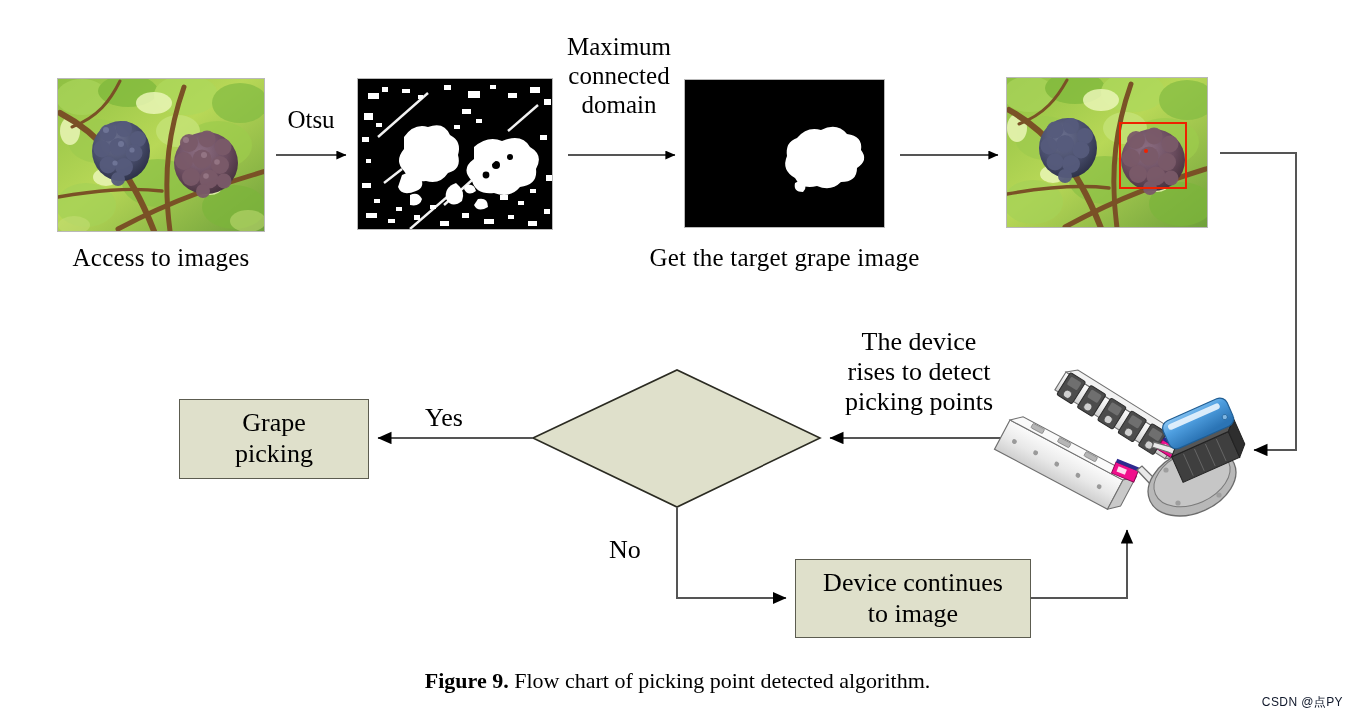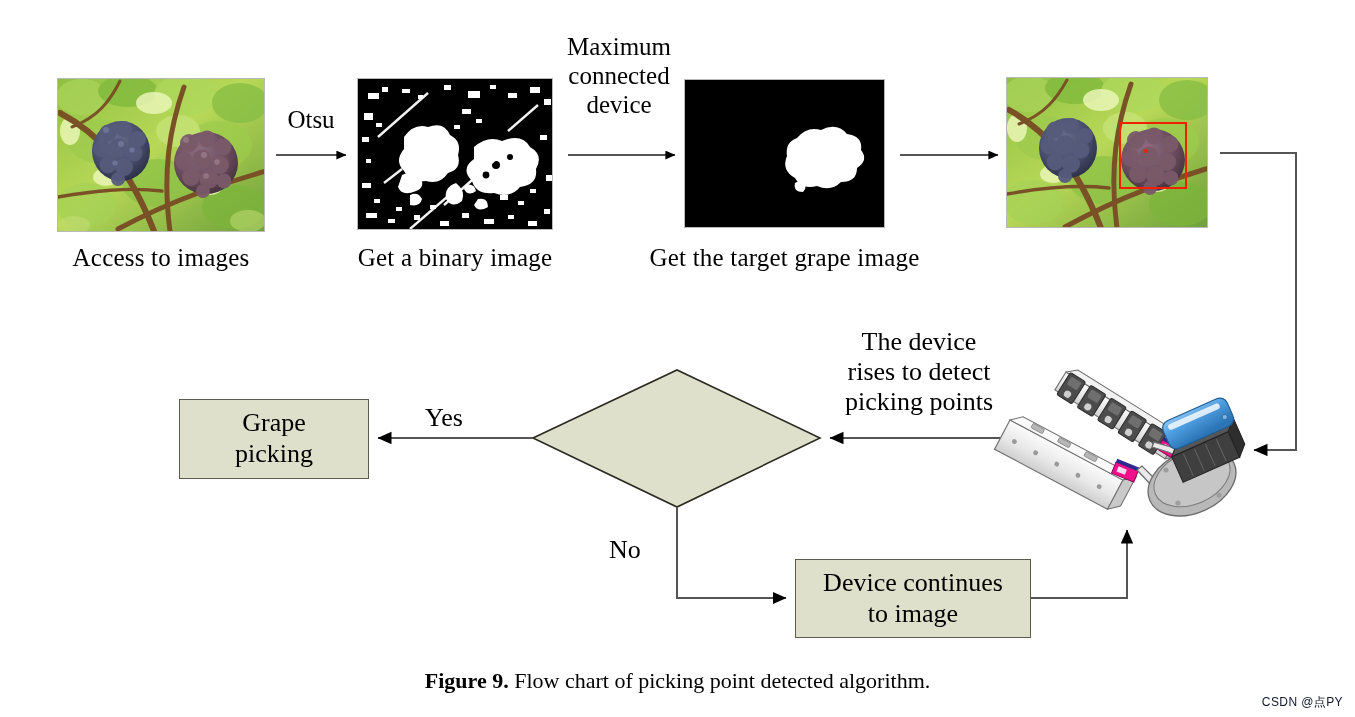--- a/index.html
+++ b/index.html
@@ -263,21 +263,20 @@
           <path d="M86 126 L 140 78"></path>
           <path d="M52 150 L 96 112"></path>
           <path d="M150 52 L 180 26"></path>
           <path d="M26 104 L 44 90"></path>
         </g>
         <path d="M98 104 q10 8 6 18 q-10 8 -16 -2 q-2 -12 10 -16 z"></path>
         <path d="M120 120 q10 -2 10 8 q-10 6 -14 -2 z"></path>
       </g>
     </svg>
   </div>
-  <div class="caption" style="left:342px; top:244px; width:226px;">Get a binary image</div>
 
   <div class="thumb" style="left:684px; top:79px; width:201px; height:149px;">
     <svg viewBox="0 0 201 149" width="201" height="149" preserveAspectRatio="none">
       <rect x="0" y="0" width="201" height="149" fill="#000000"></rect>
       <path d="M112 58 q10 -12 24 -8 q16 -8 26 4 q16 2 14 16 q8 10 -4 18 q0 14 -16 14
                q-10 10 -24 4 q-16 4 -22 -8 q-14 -8 -8 -22 q-2 -14 10 -18 z" fill="#ffffff"></path>
       <path d="M160 62 q10 -4 12 4 q-6 6 -13 1 z" fill="#ffffff"></path>
       <path d="M116 100 q8 6 2 12 q-10 0 -8 -9 z" fill="#ffffff"></path>
     </svg>
   </div>
@@ -359,21 +358,21 @@
       </g>
 
       <rect x="113" y="45" width="66" height="65" fill="none" stroke="#ee2200" stroke-width="2"></rect>
       <circle cx="139" cy="73" r="2" fill="#ee2200"></circle>
     </svg>
   </div>
 
   <div class="step-label" style="left:275px; top:105px; width:72px;">Otsu</div>
   <div class="step-label" style="left:549px; top:32px; width:140px;">Maximum
 connected
-device</div>
+domain</div>
 
   <div class="fc-box" style="left:179px; top:399px; width:190px; height:80px;">Grape
 picking</div>
 
   <div class="fc-box" style="left:795px; top:559px; width:236px; height:79px;">Device continues
 to image</div>
 
   <div class="diamond-text" style="left:589px; top:392px; width:178px;">Whether
 picking points
 are detected</div>

